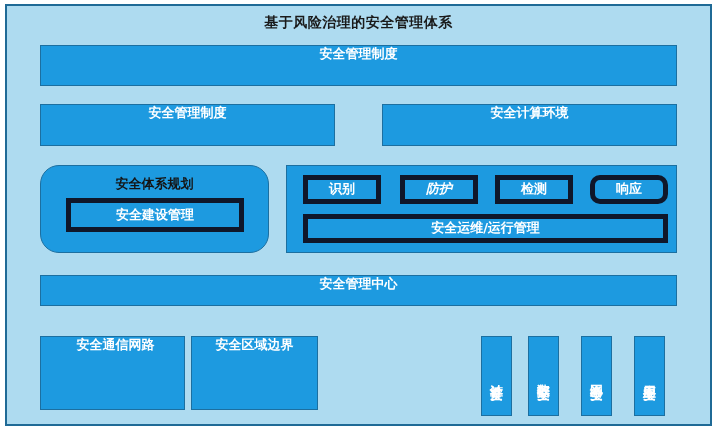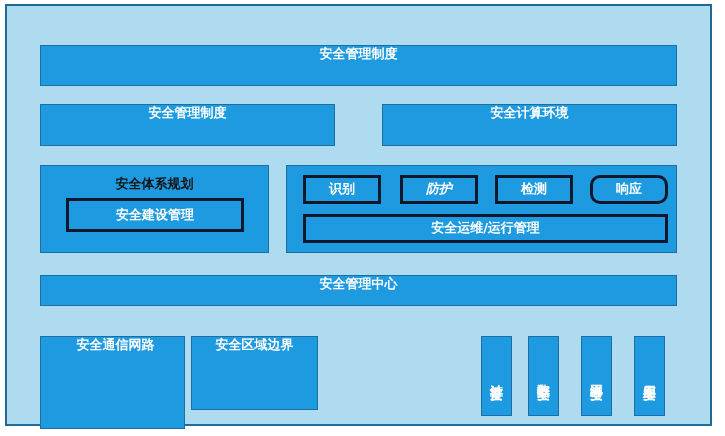--- a/index.html
+++ b/index.html
@@ -54,21 +54,21 @@
     justify-content: center;
     text-align: center;
     line-height: 1.25;
   }
 
   
   .sub {
     position: absolute;
     box-sizing: border-box;
     background: transparent;
-    border: 3px solid #0f172a;
+    border: 5px solid #0f172a;
     color: #ffffff;
     font-size: 13px;
     font-weight: bold;
     display: flex;
     align-items: center;
     justify-content: center;
     text-align: center;
   }
 
   
@@ -101,48 +101,49 @@
     letter-spacing: 1px;
     line-height: 1;
   }
 
   
   #bar-top            { left: 33px;  top: 39px;  width: 637px; height: 41px; }
 
   #bar-sys            { left: 33px;  top: 98px;  width: 295px; height: 42px; }
   #bar-staff          { left: 375px; top: 98px;  width: 295px; height: 42px; }
 
-  #panel-plan         { left: 33px;  top: 159px; width: 229px; height: 88px; }
+  #panel-plan         { left: 33px;  top: 159px; width: 229px; height: 88px; border-radius: 19px; }
   #panel-ops          { left: 279px; top: 159px; width: 391px; height: 88px; }
 
   #plan-title         { top: 10px; }
   #plan-build         { left: 25px; top: 32px;  width: 178px; height: 34px; }
 
   #pdr-0              { left: 16px;  top: 9px;  width: 78px;  height: 29px; }
   #pdr-1              { left: 113px; top: 9px;  width: 78px;  height: 29px; font-style: italic; }
   #pdr-2              { left: 208px; top: 9px;  width: 78px;  height: 29px; }
   #pdr-3              { left: 303px; top: 9px;  width: 78px;  height: 29px; border-radius: 10px; }
   #ops-wide           { left: 16px;  top: 48px; width: 365px; height: 29px; }
 
   #bar-center         { left: 33px;  top: 269px; width: 637px; height: 31px; }
 
-  #env-0              { left: 33px;  top: 330px; width: 145px; height: 93px; padding-left: 6px; }
+  #env-0              { left: 33px;  top: 330px; width: 145px; height: 74px; padding-left: 6px; }
   #env-1              { left: 184px; top: 330px; width: 127px; height: 74px; }
   #env-2              { left: 318px; top: 330px; width: 140px; height: 74px; }
 
   #col-0              { left: 474px; top: 330px; width: 31px;  height: 80px; }
   #col-1              { left: 521px; top: 330px; width: 31px;  height: 80px; }
   #col-2              { left: 574px; top: 330px; width: 31px;  height: 80px; }
   #col-3              { left: 627px; top: 330px; width: 31px;  height: 80px; }
 </style>
 </head>
 <body>
 
 <div id="diagram-frame">
 
+  <div class="diagram-title">基于风险治理的安全管理体系</div>
 
   <div class="blk" id="bar-top">
     <span>安全管理制度</span>
   </div>
 
   <div class="blk" id="bar-sys">
     <span>安全管理制度</span>
   </div>
   <div class="blk" id="bar-staff">
     <span>安全计算环境</span>

